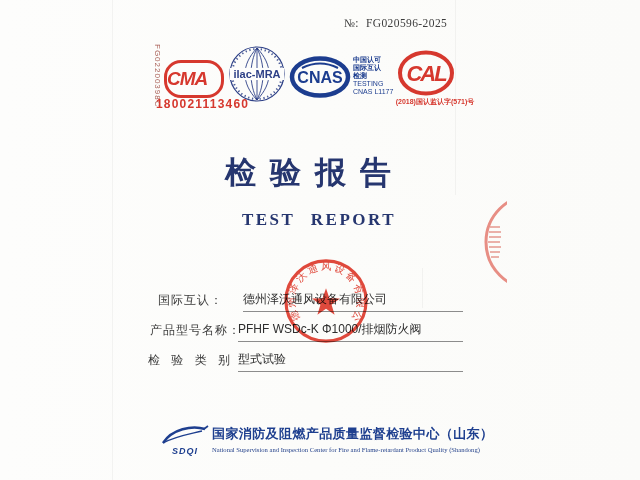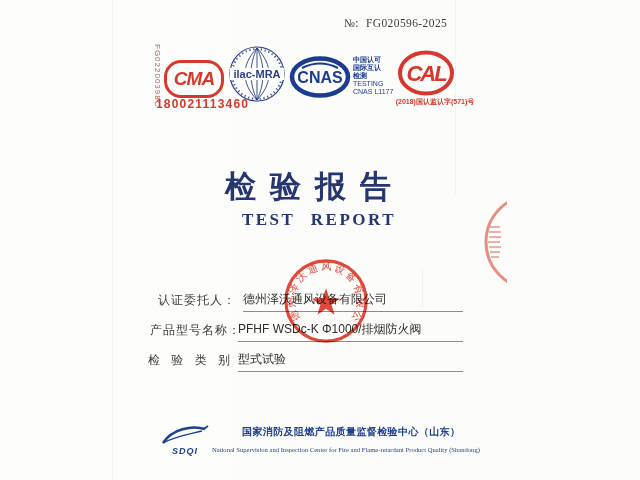--- a/index.html
+++ b/index.html
@@ -30,21 +30,21 @@
   .side-cert{
     position:absolute;left:153px;top:44px;
     writing-mode:vertical-rl;text-orientation:mixed;
     font-size:8px;color:#a85d54;letter-spacing:1px;
   }
 
   
   .cma-box{
     position:absolute;left:164px;top:60px;width:54px;height:32px;
     border:3px solid #d6382e;border-radius:17px;
-    display:flex;align-items:center;justify-content:center;
+    display:flex;align-items:center;
   }
   .cma-box span{
     font-size:19px;font-weight:800;font-style:italic;
     color:#d6382e;letter-spacing:-1px;
   }
   .cma-num{
     position:absolute;left:156px;top:97px;width:72px;
     font-size:12px;color:#d6382e;letter-spacing:1.2px;text-align:center;font-weight:700;
   }
 
@@ -58,21 +58,21 @@
     font-size:7px;line-height:8px;color:#1c3d8f;
   }
   .cnas-text .zh{font-weight:700;}
   .cal-caption{
     position:absolute;left:383px;top:97px;width:104px;
     font-size:7px;color:#d6382e;text-align:center;font-weight:700;
   }
 
   
   .title-zh{
-    position:absolute;left:0;top:166px;width:616px;text-align:center;
+    position:absolute;left:0;top:152px;width:616px;text-align:center;
     font-size:31px;font-weight:700;color:#26366f;
     letter-spacing:14px;text-indent:14px;
     font-family:"DejaVu Sans", sans-serif;
   }
   .title-en{
     position:absolute;left:0;top:210px;width:638px;text-align:center;
     font-family:"Liberation Serif", serif;
     font-size:17px;font-weight:700;color:#26366f;
     letter-spacing:2.5px;word-spacing:9px;
   }
@@ -96,23 +96,22 @@
   .seal{position:absolute;left:282px;top:257px;opacity:.92;mix-blend-mode:multiply;}
   .edge-seal{
     position:absolute;left:469px;top:187px;width:38px;height:112px;
     overflow:hidden;opacity:.75;mix-blend-mode:multiply;
   }
 
   
   .footer-logo{position:absolute;left:160px;top:423px;}
   .footer-zh{
     position:absolute;left:212px;top:425px;
-    font-size:10px;font-weight:700;color:#1e3f8f;letter-spacing:.4px;
+    font-size:13px;font-weight:700;color:#1e3f8f;letter-spacing:.4px;
     font-family:"DejaVu Sans", sans-serif;
-    margin-left:30px;
   }
   .footer-en{
     position:absolute;left:212px;top:446px;width:330px;
     font-family:"Liberation Serif", serif;
     font-size:6.6px;color:#27448c;
   }
 </style>
 </head>
 <body>
 
@@ -162,21 +161,21 @@
 
   <svg class="logo-svg cal-svg" width="58" height="46" viewBox="0 0 58 46">
     <ellipse cx="29" cy="23" rx="26" ry="20.5" fill="none" stroke="#d6382e" stroke-width="4"></ellipse>
     <text x="29" y="31" text-anchor="middle" font-size="22" font-weight="800" font-style="italic" fill="#d6382e" letter-spacing="-2" font-family="Liberation Sans, sans-serif">CAL</text>
   </svg>
   <div class="cal-caption">(2018)国认监认字(571)号</div>
 
   <div class="title-zh">检验报告</div>
   <div class="title-en">TEST REPORT</div>
 
-  <div class="field-label fl1">认证委托人：</div>
+  <div class="field-label fl1">国际互认：</div>
   <div class="field-value fv1">德州泽沃通风设备有限公司</div>
 
   <div class="field-label fl2">产品型号名称：</div>
   <div class="field-value fv2">PFHF WSDc-K Φ1000/排烟防火阀</div>
 
   <div class="field-label fl3">检 验 类 别：</div>
   <div class="field-value fv3">型式试验</div>
 
   <svg class="seal" width="88" height="88" viewBox="0 0 90 90">
     <defs>

